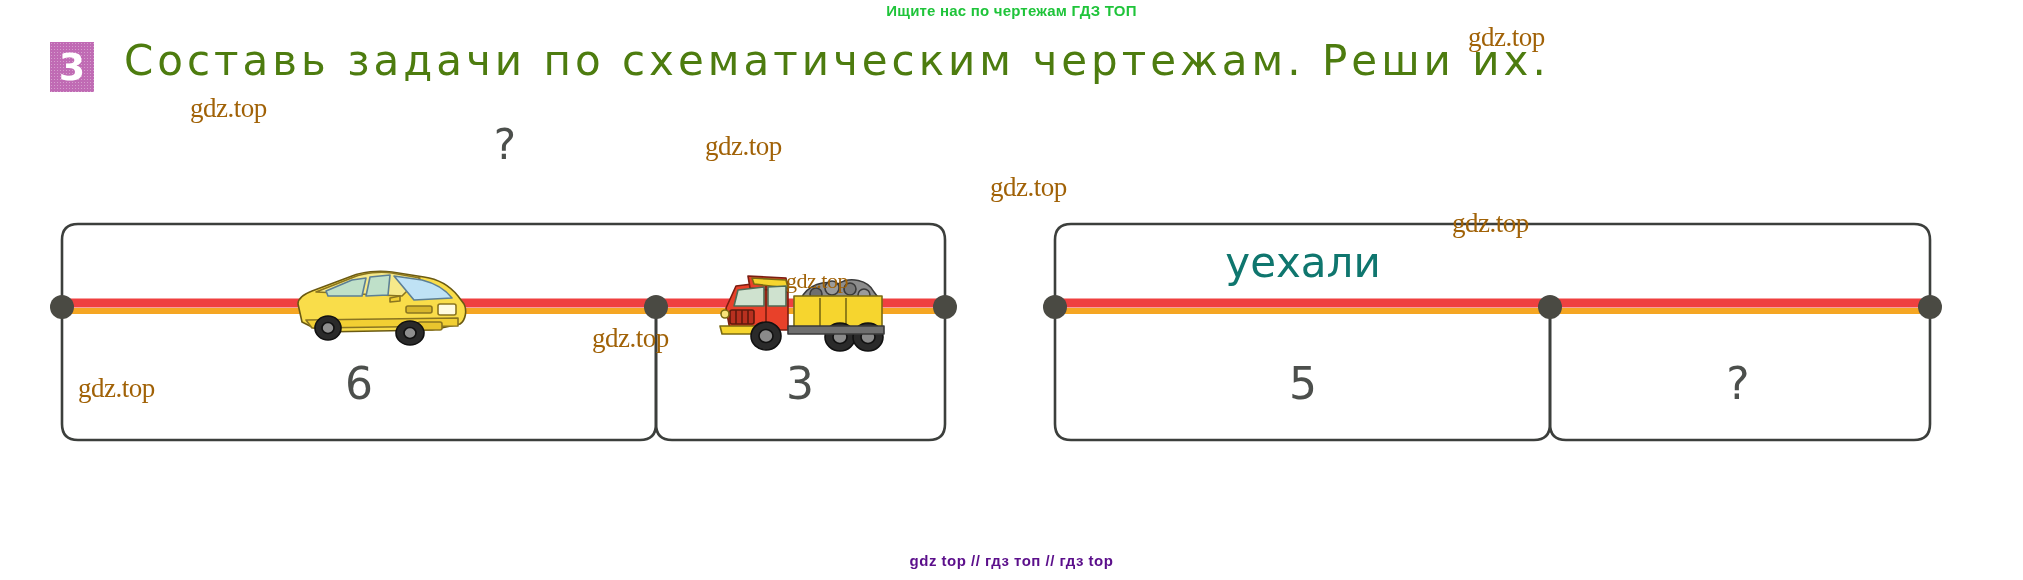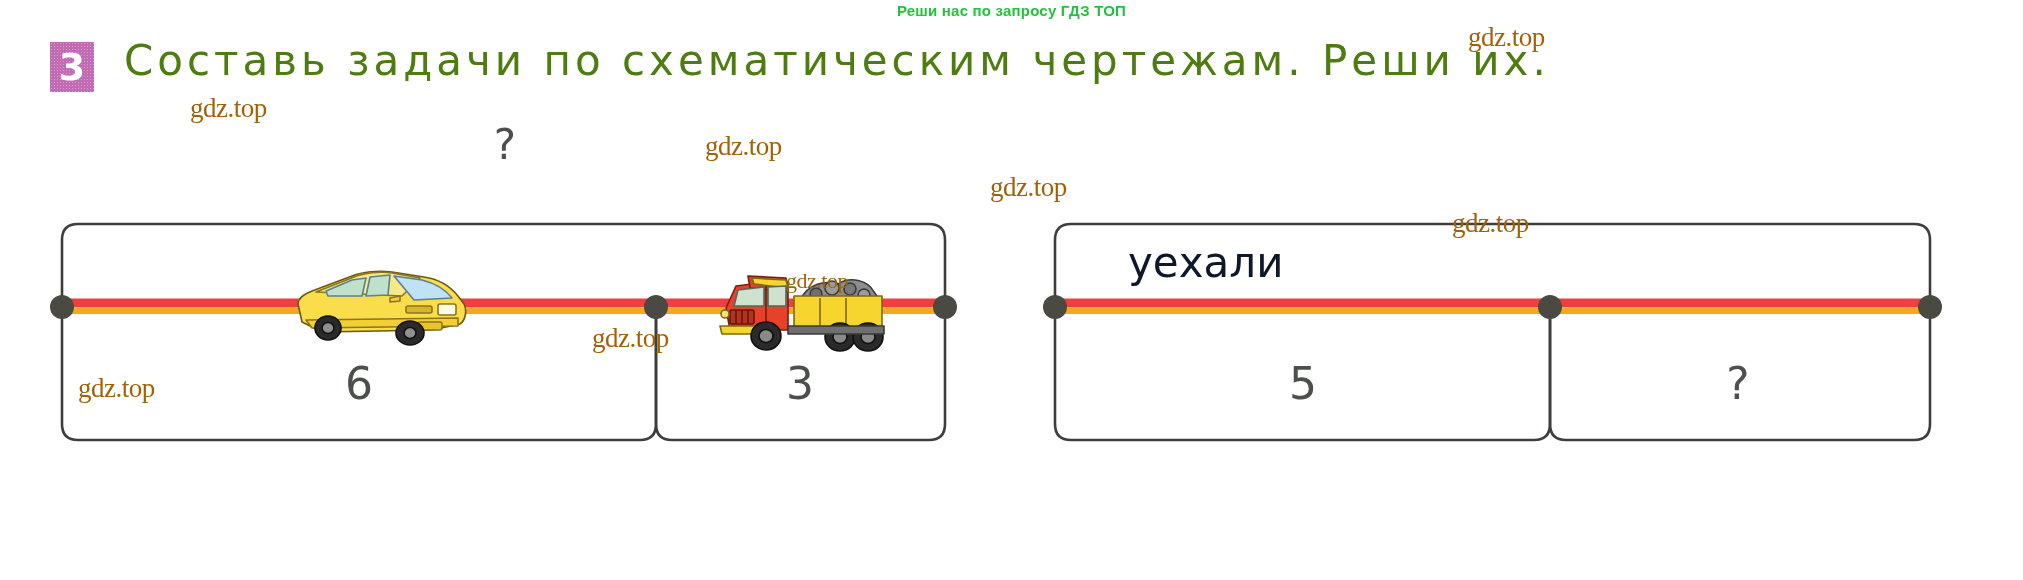--- a/index.html
+++ b/index.html
@@ -78,44 +78,44 @@
   .cap-label{
     position:absolute;
     color:#4c4f4c;
     font-size:42px;
     white-space:nowrap;
     font-family:"DejaVu Sans", sans-serif;
     text-align:center;
   }
   .inner-label{
     position:absolute;
-    color:#0f172a;
+    color:#0f766e;
     font-size:42px;
     white-space:nowrap;
     font-family:"DejaVu Sans", sans-serif;
-    text-align:left;
+    text-align:center;
   }
   .bottom-num{
     position:absolute;
     color:#4c4f4c;
     font-size:44px;
     white-space:nowrap;
     font-family:"DejaVu Sans", sans-serif;
     text-align:center;
   }
 
   
   .vehicle{position:absolute;}
 </style>
 </head>
 <body>
 
 <div class="stage">
 
-  <div class="promo">Реши нас по запросу ГДЗ ТОП</div>
+  <div class="promo">Ищите нас по чертежам ГДЗ ТОП</div>
 
   <div class="badge">3</div>
 
   <div class="heading">Составь задачи по схематическим чертежам. Реши их.</div>
 
   <div class="scheme" style="left:0px;top:0px;">
     <svg width="1010" height="580" viewBox="0 0 1010 580">
 
       <path d="M62,308 L62,240 Q62,224 78,224 L929,224 Q945,224 945,240 L945,308" fill="none" stroke="#3c3f3c" stroke-width="2.6"></path>
 
@@ -241,14 +241,15 @@
 
   <div class="wm" style="left:190px;top:93px;">gdz.top</div>
   <div class="wm" style="left:705px;top:131px;">gdz.top</div>
   <div class="wm" style="left:1468px;top:22px;">gdz.top</div>
   <div class="wm" style="left:990px;top:172px;">gdz.top</div>
   <div class="wm" style="left:1452px;top:208px;">gdz.top</div>
   <div class="wm small" style="left:786px;top:268px;">gdz.top</div>
   <div class="wm" style="left:592px;top:323px;">gdz.top</div>
   <div class="wm" style="left:78px;top:373px;">gdz.top</div>
 
+  <div class="footer">gdz top  //  гдз топ  //  гдз top</div>
 
 </div>
 
 </body></html>

